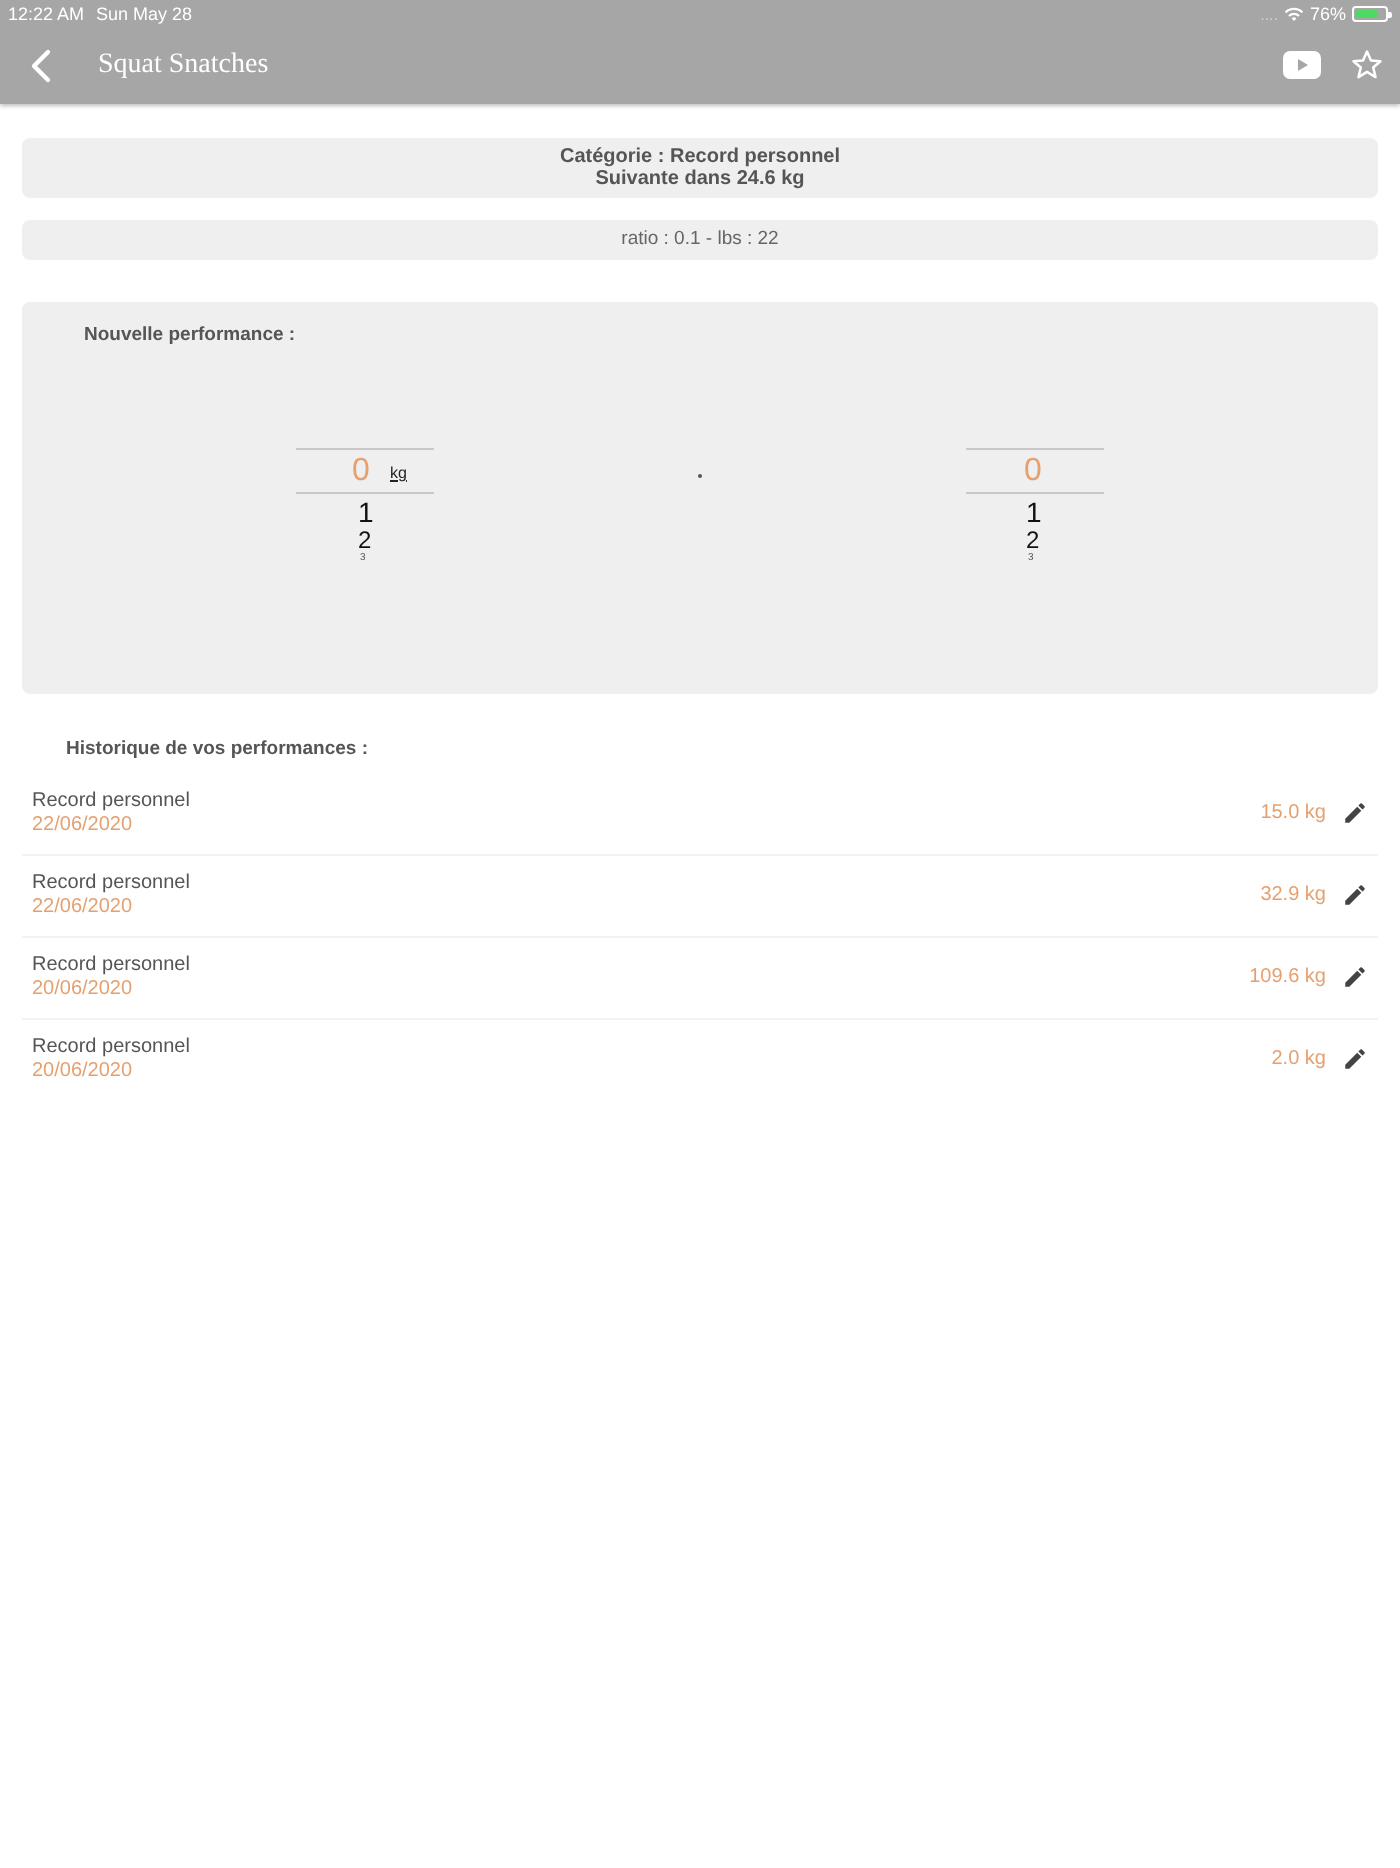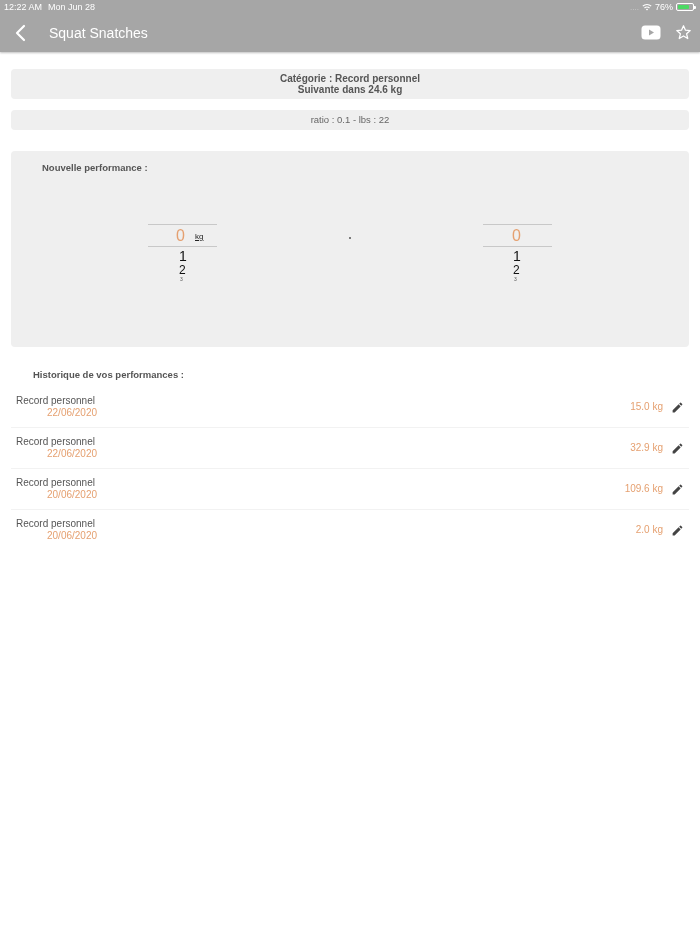--- a/index.html
+++ b/index.html
@@ -11,21 +11,21 @@
     .status-time { position: absolute; left: 4px; top: 2px; }
     .status-date { position: absolute; left: 48px; top: 2px; }
     .status-right { position: absolute; right: 6px; top: 2px; display: flex; align-items: center; gap: 3px; }
     .signal-dots { letter-spacing: 0px; color: #d0d0d0; font-size: 8px; }
     .battery { width: 18px; height: 8px; border: 1px solid #ffffff; border-radius: 2px; position: relative; padding: 1px; }
     .battery-fill { width: 76%; height: 100%; background: #4cd964; border-radius: 1px; }
     .battery-tip { position: absolute; right: -3px; top: 2px; width: 2px; height: 3px; background: #fff; border-radius: 0 1px 1px 0; }
 
     .navbar { position: absolute; left: 0; top: 14px; width: 700px; height: 38px; }
     .back-btn { position: absolute; left: 12px; top: 8px; width: 20px; height: 22px; cursor: pointer; }
-    .nav-title { position: absolute; left: 49px; top: 11px; font-size: 14px; color: #ffffff; }
+    .nav-title { position: absolute; left: 49px; top: 11px; font-size: 14px; color: #ffffff; font-family: Liberation Serif, serif; }
     .yt-btn { position: absolute; left: 641px; top: 11px; width: 20px; height: 15px; cursor: pointer; }
     .star-btn { position: absolute; left: 675px; top: 10px; width: 17px; height: 17px; cursor: pointer; }
 
     .card { position: absolute; background: #efefef; border-radius: 4px; }
     .cat-card { left: 11px; top: 69px; width: 678px; height: 30px; text-align: center; font-size: 10px; font-weight: bold; color: #555; line-height: 11px; padding-top: 4px; }
     .ratio-card { left: 11px; top: 110px; width: 678px; height: 20px; text-align: center; font-size: 9.5px; color: #666; line-height: 20px; }
 
     .perf-card { left: 11px; top: 151px; width: 678px; height: 196px; }
     .perf-title { position: absolute; left: 11px; top: 11px; font-size: 9.5px; font-weight: bold; color: #555; margin-left: 20px; }
 
@@ -41,31 +41,31 @@
     .picker-right { left: 472px; top: 73px; }
     .dot-sep { position: absolute; left: 338px; top: 86px; width: 2px; height: 2px; background: #555; border-radius: 50%; }
 
     .save-btn { position: absolute; left: 10px; top: 153px; width: 658px; height: 33px; background: #e5a070; border-radius: 4px; color: #ffffff; font-size: 9.5px; font-weight: bold; text-align: center; line-height: 33px; cursor: pointer; }
 
     .hist-title { position: absolute; left: 11px; top: 369px; font-size: 9.5px; font-weight: bold; color: #555; margin-left: 22px; }
     .hist-list { position: absolute; left: 11px; top: 387px; width: 678px; }
     .hist-row { position: relative; height: 41px; border-bottom: 1px solid #f2f2f2; }
     .hist-row:last-child { border-bottom: none; }
     .hist-label { position: absolute; left: 5px; top: 8px; font-size: 10px; color: #555; }
-    .hist-date { position: absolute; left: 5px; top: 20px; font-size: 10px; color: #e5a070; margin-left: 31px; }
+    .hist-date { position: absolute; left: 5px; top: 20px; font-size: 10px; color: #e5a070; }
     .hist-value { position: absolute; right: 26px; top: 14px; font-size: 10px; color: #e5a070; }
     .edit-btn { position: absolute; right: 5px; top: 13px; width: 13px; height: 13px; cursor: pointer; }
   </style>
 </head>
 <body>
 
 <div class="header">
   <div class="statusbar">
     <span class="status-time">12:22 AM</span>
-    <span class="status-date">Mon Jun 28</span>
+    <span class="status-date">Sun May 28</span>
     <div class="status-right">
       <span class="signal-dots">....</span>
       <svg width="10" height="8" viewBox="0 0 10 8">
         <path d="M5 7.5 L6.2 6.2 A1.8 1.8 0 0 0 3.8 6.2 Z" fill="#fff"></path>
         <path d="M2.5 5 A3.5 3.5 0 0 1 7.5 5" stroke="#fff" stroke-width="1.1" fill="none"></path>
         <path d="M0.8 3.2 A6 6 0 0 1 9.2 3.2" stroke="#fff" stroke-width="1.1" fill="none"></path>
       </svg>
       <span>76%</span>
       <div class="battery">
         <div class="battery-fill"></div>

